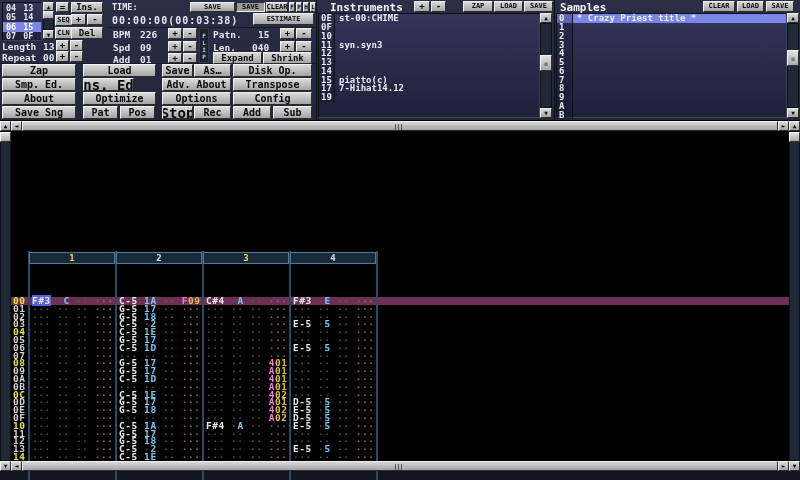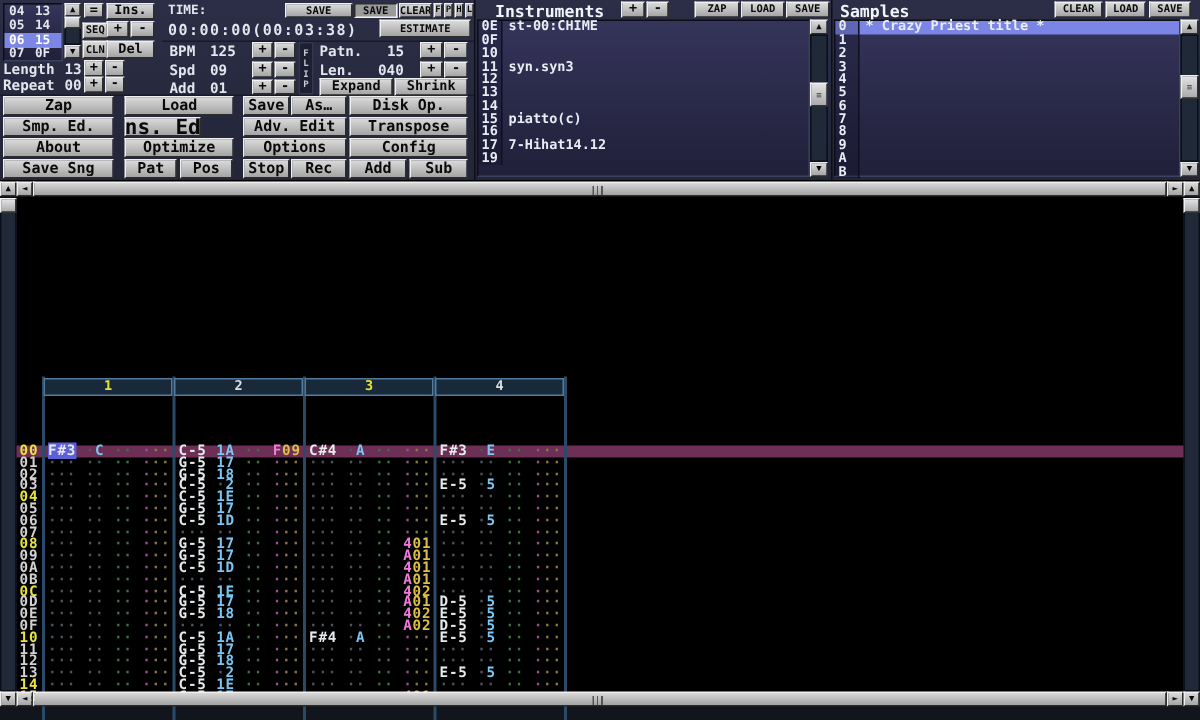--- a/index.html
+++ b/index.html
@@ -110,21 +110,21 @@
     <div class="btn tiny pressed" style="left:236px;top:2px;width:29px;height:10px">SAVE</div>
     <div class="btn tiny" style="left:266px;top:2px;width:22px;height:10px">CLEAR</div>
     <div class="btn tiny" style="left:289px;top:2px;width:6px;height:10px;font-size:6px">F</div>
     <div class="btn tiny" style="left:296px;top:2px;width:6px;height:10px;font-size:6px">P</div>
     <div class="btn tiny" style="left:303px;top:2px;width:6px;height:10px;font-size:6px">H</div>
     <div class="btn tiny" style="left:310px;top:2px;width:6px;height:10px;font-size:6px">L</div>
     <span class="lcd" style="left:112px;top:15px">00:00:00(00:03:38)</span>
     <div class="btn tiny" style="left:253px;top:13px;width:61px;height:12px">ESTIMATE</div>
 
     <span class="lbl" style="left:113px;top:29px">BPM</span>
-    <span class="lbl" style="left:140px;top:29px">125</span>
+    <span class="lbl" style="left:140px;top:29px">226</span>
     <div class="btn" style="left:168px;top:28px;width:14px;height:11px">+</div>
     <div class="btn" style="left:183px;top:28px;width:14px;height:11px">-</div>
     <span class="lbl" style="left:113px;top:42px">Spd</span>
     <span class="lbl" style="left:140px;top:42px">09</span>
     <div class="btn" style="left:168px;top:41px;width:14px;height:11px">+</div>
     <div class="btn" style="left:183px;top:41px;width:14px;height:11px">-</div>
     <span class="lbl" style="left:113px;top:54px">Add</span>
     <span class="lbl" style="left:140px;top:54px">01</span>
     <div class="btn" style="left:168px;top:53px;width:14px;height:10px">+</div>
     <div class="btn" style="left:183px;top:53px;width:14px;height:10px">-</div>
@@ -147,30 +147,30 @@
     <div class="btn" style="left:263px;top:52px;width:49px;height:12px">Shrink</div>
 
     <div id="menu-host">
         <div class="btn" style="left: 2px; top: 64px; width: 74px; height: 13px; font-size: 10px;">Zap</div>
         <div class="btn" style="left: 83px; top: 64px; width: 73px; height: 13px; font-size: 10px;">Load</div>
         <div class="btn" style="left: 162px; top: 64px; width: 31px; height: 13px; font-size: 10px;">Save</div>
         <div class="btn" style="left: 194px; top: 64px; width: 37px; height: 13px; font-size: 10px;">As…</div>
         <div class="btn" style="left: 233px; top: 64px; width: 79px; height: 13px; font-size: 10px;">Disk Op.</div>
         <div class="btn" style="left: 2px; top: 78px; width: 74px; height: 13px; font-size: 10px;">Smp. Ed.</div>
         <div class="btn" style="left: 83px; top: 78px; width: 51px; height: 13px; font-size: 14px;">Ins. Ed.</div>
-        <div class="btn" style="left: 162px; top: 78px; width: 69px; height: 13px; font-size: 10px;">Adv. Edit</div>
+        <div class="btn" style="left: 162px; top: 78px; width: 69px; height: 13px; font-size: 10px;">Adv. About</div>
         <div class="btn" style="left: 233px; top: 78px; width: 79px; height: 13px; font-size: 10px;">Transpose</div>
         <div class="btn" style="left: 2px; top: 92px; width: 74px; height: 13px; font-size: 10px;">About</div>
         <div class="btn" style="left: 83px; top: 92px; width: 73px; height: 13px; font-size: 10px;">Optimize</div>
         <div class="btn" style="left: 162px; top: 92px; width: 69px; height: 13px; font-size: 10px;">Options</div>
         <div class="btn" style="left: 233px; top: 92px; width: 79px; height: 13px; font-size: 10px;">Config</div>
         <div class="btn" style="left: 2px; top: 106px; width: 74px; height: 13px; font-size: 10px;">Save Sng</div>
         <div class="btn" style="left: 83px; top: 106px; width: 35px; height: 13px; font-size: 10px;">Pat</div>
         <div class="btn" style="left: 120px; top: 106px; width: 35px; height: 13px; font-size: 10px;">Pos</div>
-        <div class="btn" style="left: 162px; top: 106px; width: 31px; height: 13px; font-size: 10px;">Stop</div>
+        <div class="btn" style="left: 162px; top: 106px; width: 31px; height: 13px; font-size: 14px;">Stop</div>
         <div class="btn" style="left: 194px; top: 106px; width: 37px; height: 13px; font-size: 10px;">Rec</div>
         <div class="btn" style="left: 233px; top: 106px; width: 38px; height: 13px; font-size: 10px;">Add</div>
         <div class="btn" style="left: 273px; top: 106px; width: 39px; height: 13px; font-size: 10px;">Sub</div>
       </div>
 
     <span class="ptitle" style="left:330px;top:1px">Instruments</span>
     <div class="btn" style="left:414px;top:1px;width:16px;height:11px">+</div>
     <div class="btn" style="left:431px;top:1px;width:15px;height:11px">-</div>
     <div id="ins-actions">
         <div class="btn tiny" style="left: 463px; top: 1px; width: 30px; height: 11px;">ZAP</div>
@@ -202,24 +202,20 @@
           <div class="num">13</div>
           <div class="nm"></div>
         </div>
         <div class="lrow">
           <div class="num">14</div>
           <div class="nm"></div>
         </div>
         <div class="lrow">
           <div class="num">15</div>
           <div class="nm">piatto(c)</div>
-        </div>
-        <div class="lrow">
-          <div class="num">16</div>
-          <div class="nm"></div>
         </div>
         <div class="lrow">
           <div class="num">17</div>
           <div class="nm">7-Hihat14.12</div>
         </div>
         <div class="lrow">
           <div class="num">19</div>
           <div class="nm"></div>
         </div>
       </div>

